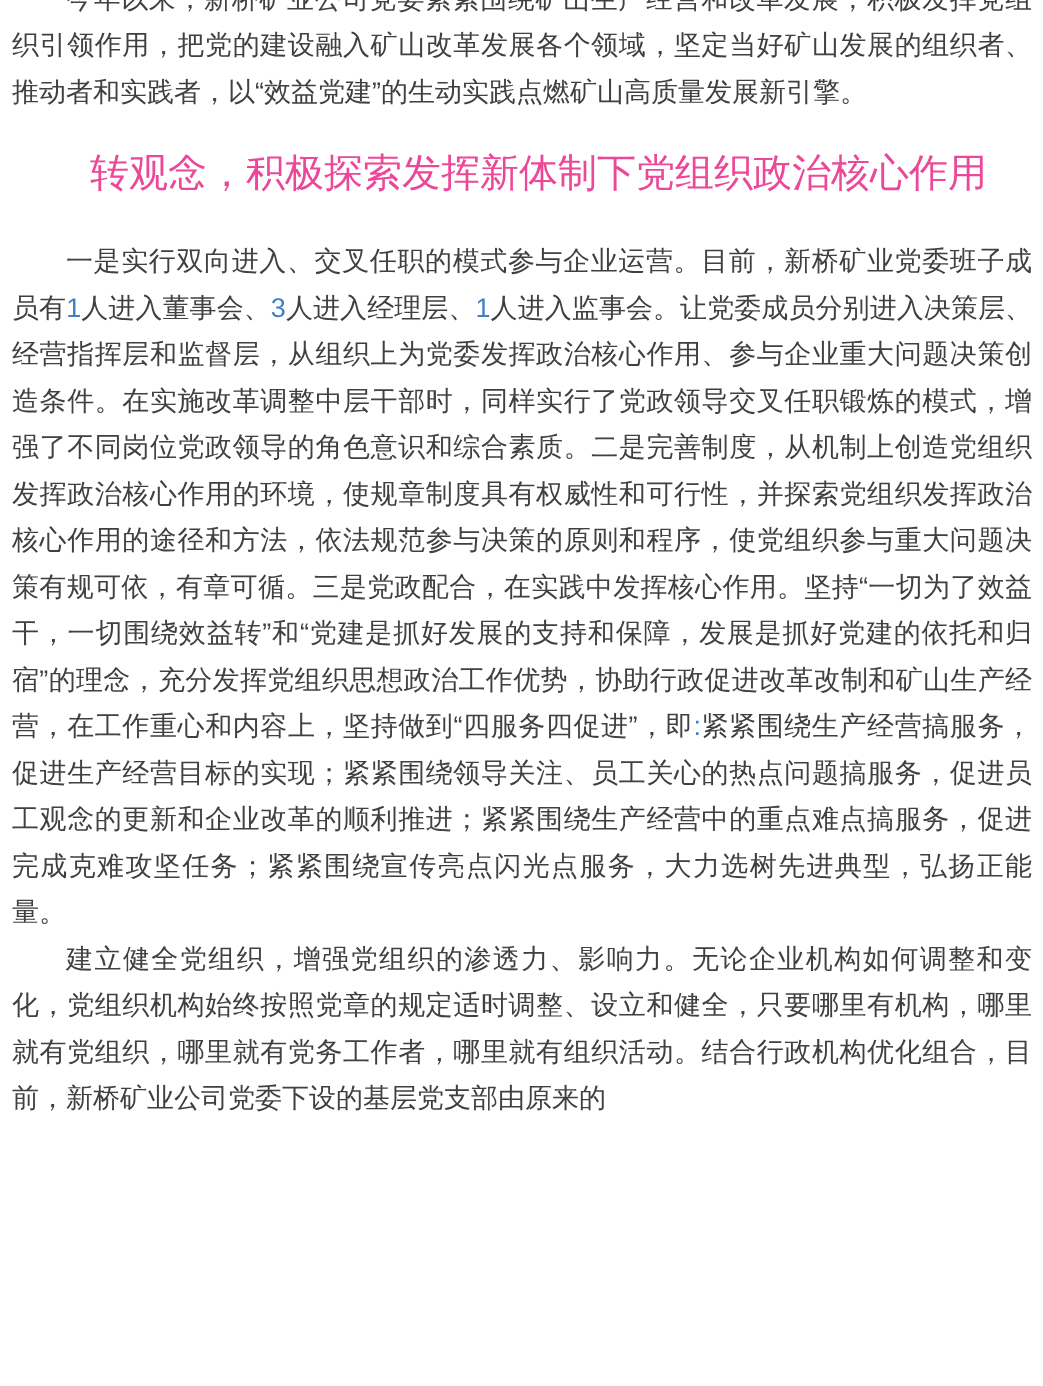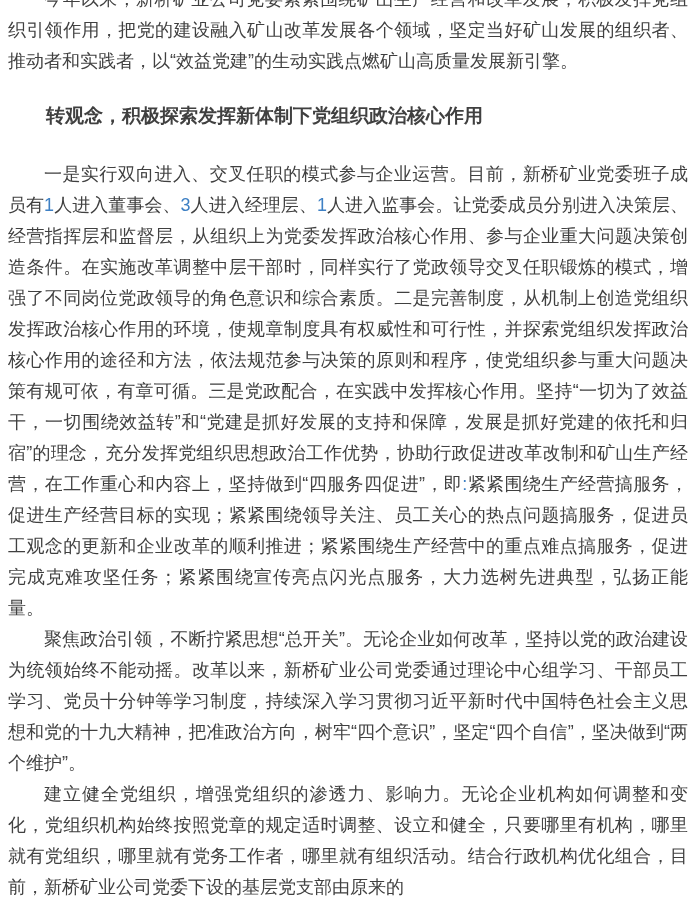--- a/index.html
+++ b/index.html
@@ -29,40 +29,39 @@
     text-justify: inter-ideograph;
     word-break: break-all;
   }
   .para {
     margin: 0;
     text-indent: 2em;
   }
   .heading {
     margin: 23px 0 28px 0;
     text-indent: 2em;
-    font-size: 19px;
+    font-size: 26px;
     line-height: 31px;
-    font-weight: 700;
-    color: #404040;
+    font-weight: 400;
+    color: #ec4899;
   }
   .num-highlight {
     color: #3e80c4;
   }
 </style>
 </head>
 <body>
 
 <div class="page">
   <article class="article">
 
     <p class="para"><span>今年以来，新桥矿业公司党委紧紧围绕矿山生产经营和改革发展，积极发挥党组织引领作用，把党的建设融入矿山改革发展各个领域，坚定当好矿山发展的组织者、推动者和实践者，以“效益党建”的生动实践点燃矿山高质量发展新引擎。</span></p>
 
     <h2 class="heading">转观念，积极探索发挥新体制下党组织政治核心作用</h2>
 
     <p class="para"><span>一是实行双向进入、交叉任职的模式参与企业运营。目前，新桥矿业党委班子成员有</span><span class="num-highlight">1</span><span>人进入董事会、</span><span class="num-highlight">3</span><span>人进入经理层、</span><span class="num-highlight">1</span><span>人进入监事会。让党委成员分别进入决策层、经营指挥层和监督层，从组织上为党委发挥政治核心作用、参与企业重大问题决策创造条件。在实施改革调整中层干部时，同样实行了党政领导交叉任职锻炼的模式，增强了不同岗位党政领导的角色意识和综合素质。二是完善制度，从机制上创造党组织发挥政治核心作用的环境，使规章制度具有权威性和可行性，并探索党组织发挥政治核心作用的途径和方法，依法规范参与决策的原则和程序，使党组织参与重大问题决策有规可依，有章可循。三是党政配合，在实践中发挥核心作用。坚持“一切为了效益干，一切围绕效益转”和“党建是抓好发展的支持和保障，发展是抓好党建的依托和归宿”的理念，充分发挥党组织思想政治工作优势，协助行政促进改革改制和矿山生产经营，在工作重心和内容上，坚持做到“四服务四促进”，即</span><span class="num-highlight">:</span><span>紧紧围绕生产经营搞服务，促进生产经营目标的实现；紧紧围绕领导关注、员工关心的热点问题搞服务，促进员工观念的更新和企业改革的顺利推进；紧紧围绕生产经营中的重点难点搞服务，促进完成克难攻坚任务；紧紧围绕宣传亮点闪光点服务，大力选树先进典型，弘扬正能量。</span></p>
 
 
-    <p class="para"><span>聚焦政治引领，不断拧紧思想“总开关”。无论企业如何改革，坚持以党的政治建设为统领始终不能动摇。改革以来，新桥矿业公司党委通过理论中心组学习、干部员工学习、党员十分钟等学习制度，持续深入学习贯彻习近平新时代中国特色社会主义思想和党的十九大精神，把准政治方向，树牢“四个意识”，坚定“四个自信”，坚决做到“两个维护”。</span></p>
 
     <p class="para"><span>建立健全党组织，增强党组织的渗透力、影响力。无论企业机构如何调整和变化，党组织机构始终按照党章的规定适时调整、设立和健全，只要哪里有机构，哪里就有党组织，哪里就有党务工作者，哪里就有组织活动。结合行政机构优化组合，目前，新桥矿业公司党委下设的基层党支部由原来的</span></p>
 
   </article>
 </div>
 
 </body></html>

